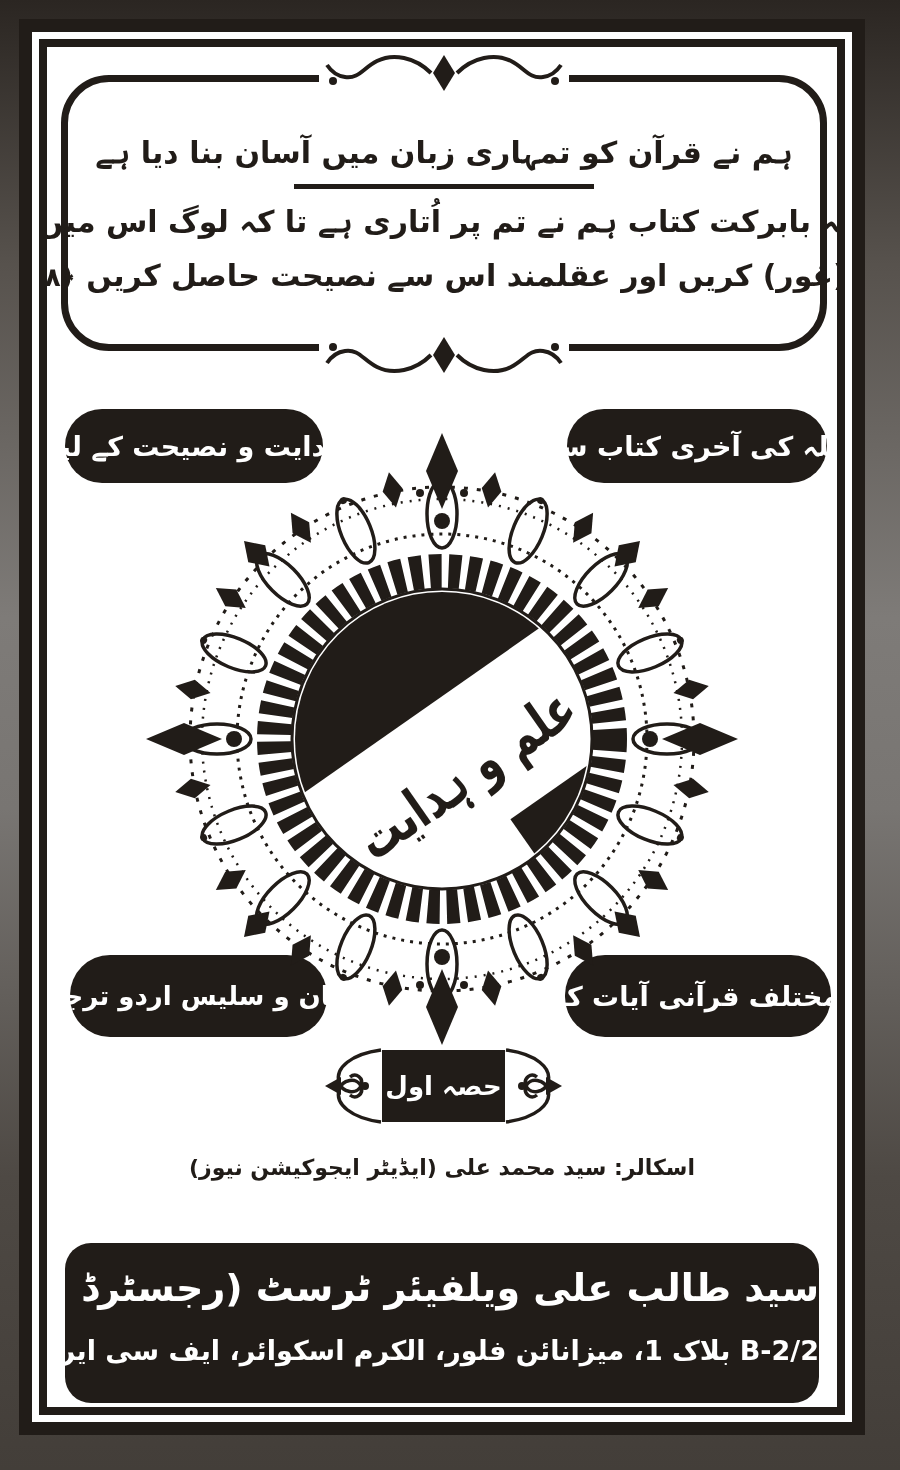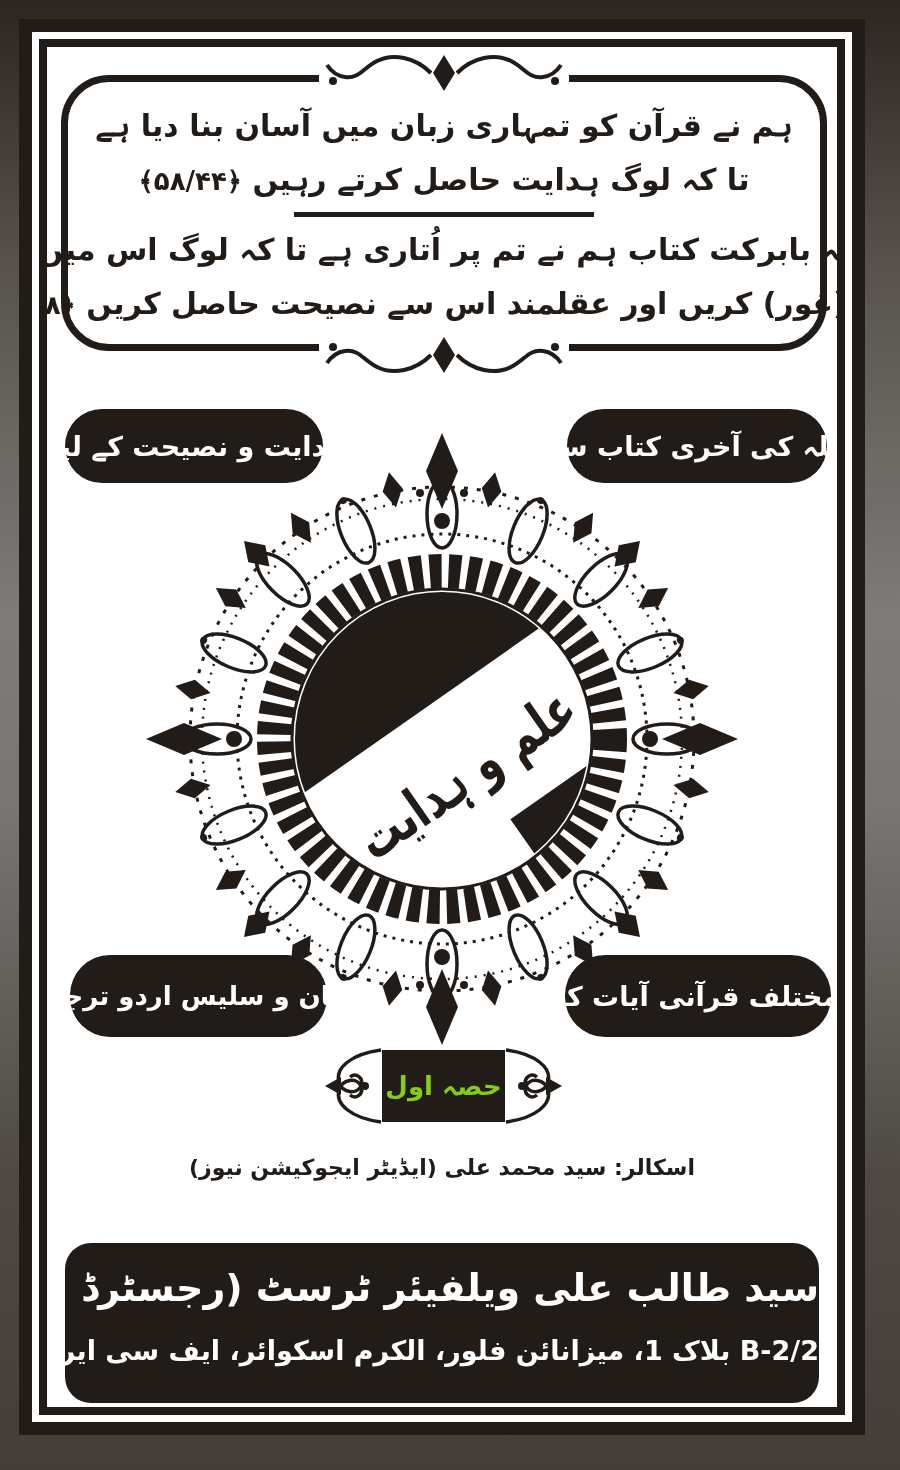--- a/index.html
+++ b/index.html
@@ -48,21 +48,21 @@
   .badge-tr{ left:520px; top:362px; width:260px; height:74px; font-size:27px; }
   .badge-bl{ left:23px;  top:908px; width:257px; height:82px; font-size:26px; }
   .badge-br{ left:518px; top:908px; width:266px; height:82px; font-size:27px; }
 
   
   .medallion{ position:absolute; left:85px; top:372px; width:620px; height:640px; }
 
   
   .part-rect{
     position:absolute; left:335px; top:1003px; width:123px; height:72px;
-    background:#211c18; color:#84cc16; font-size:26px; font-weight:700;
+    background:#211c18; color:#ffffff; font-size:26px; font-weight:700;
     display:flex; align-items:center; justify-content:center; direction:rtl;
   }
   .part-orn{ position:absolute; top:995px; width:60px; height:88px; }
   .part-orn.left{ left:276px; }
   .part-orn.right{ left:457px; transform:scaleX(-1); }
 
   
   .author-line{
     position:absolute; left:0; top:1108px; width:790px;
     text-align:center; direction:rtl; font-size:22px; font-weight:700; color:#211c18;
@@ -80,24 +80,20 @@
 </style>
 </head>
 <body>
 
 <div class="page">
   <div class="frame-a">
     <div class="frame-b">
 
       <div class="quote-box">
         <div class="qline">ہم نے قرآن کو تمہاری زبان میں آسان بنا دیا ہے</div>
-        <div class="qline">
-          <span>تا کہ لوگ ہدایت حاصل کرتے رہیں</span>
-          <span class="qref">﴾۵۸/۴۴﴿</span>
-        </div>
         <div class="quote-divider"></div>
         <div class="qline">یہ بابرکت کتاب ہم نے تم پر اُتاری ہے تا کہ لوگ اس میں</div>
         <div class="qline">
           <span>تدبر (غور) کریں اور عقلمند اس سے نصیحت حاصل کریں</span>
           <span class="qref">﴾۲۹/۳۸﴿</span>
         </div>
       </div>
 
       <svg class="flourish top" viewBox="0 0 250 44">
         <rect x="0" y="0" width="250" height="44" fill="#ffffff"></rect>

